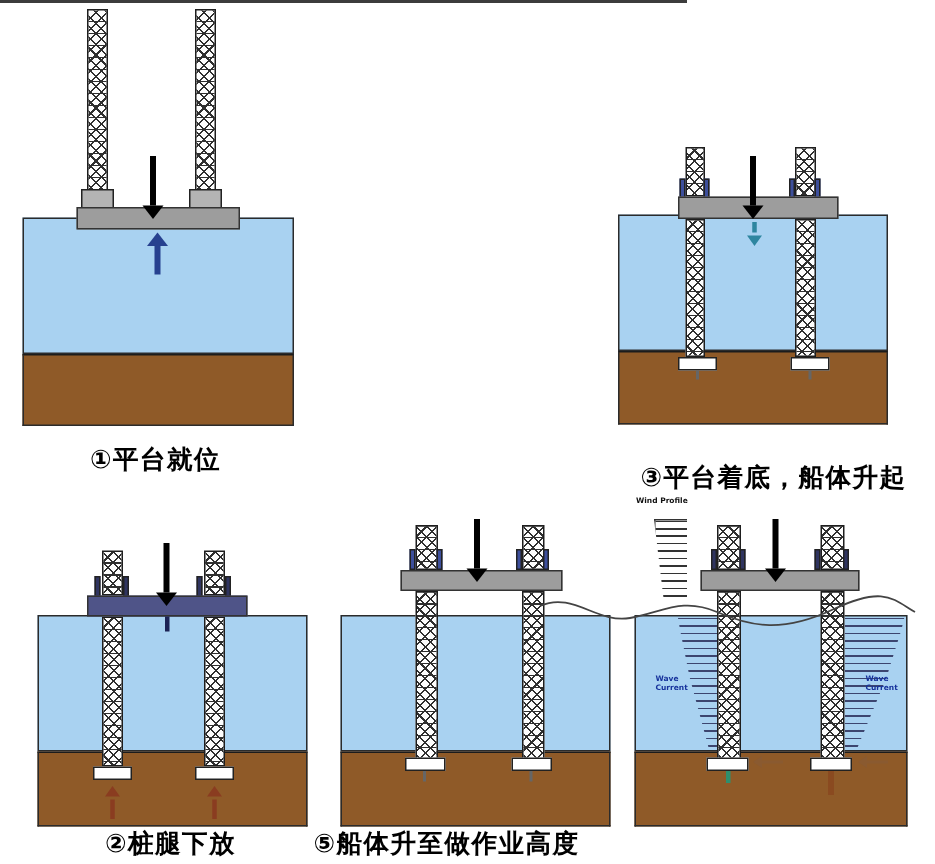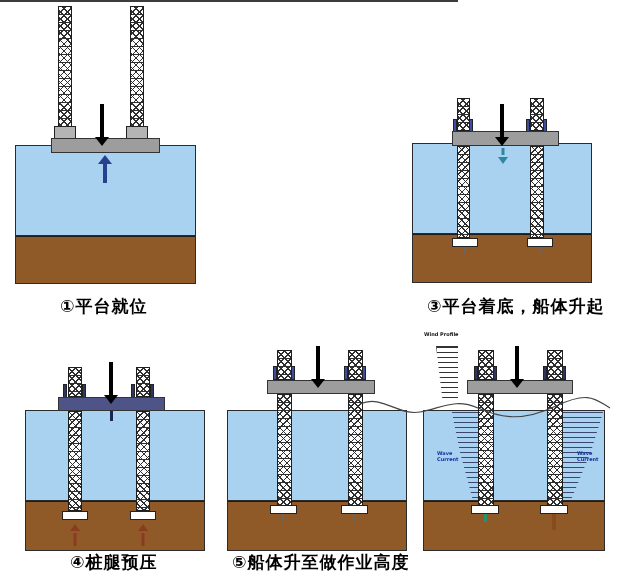--- a/index.html
+++ b/index.html
@@ -94,21 +94,21 @@
     <div class="pin" style="left:54px;top:247px;width:2px;height:6px;"></div>
     <div class="pin" style="left:129px;top:247px;width:2px;height:6px;"></div>
     <div class="arrow down" style="left:85px;top:104px;width:14px;height:42px;color:#000;">
         <i class="stem"></i>
         <i class="head"></i>
       </div>
     <div class="arrow small down" style="left:88px;top:148px;width:10px;height:16px;color:var(--arrow-teal,#2e86a0);">
         <i class="stem"></i>
         <i class="head"></i>
       </div>
-    <div class="caption" style="left:17px;top:295px;">③平台着底，船体升起</div>
+    <div class="caption" style="left:17px;top:307px;">③平台着底，船体升起</div>
   </div>
 
   <div class="abs" style="left:0;top:322px;width:208px;height:254px;">
     <div class="water" style="left:25px;top:88px;width:180px;height:91px;"></div>
     <div class="seabed" style="left:25px;top:179px;width:180px;height:50px;"></div>
     <div class="leg" style="left:68px;top:45px;width:14px;height:30px;"></div>
     <div class="leg" style="left:136px;top:45px;width:14px;height:30px;"></div>
     <div class="leg" style="left:68px;top:89px;width:14px;height:100px;"></div>
     <div class="leg" style="left:136px;top:89px;width:14px;height:100px;"></div>
     <div class="sidebar dark" style="left:63px;top:62px;height:14px;"></div>
@@ -124,21 +124,21 @@
       </div>
     <div class="pin" style="left:110px;top:89px;width:3px;height:10px;background:#1c2355;"></div>
     <div class="arrow small up" style="left:69px;top:202px;width:12px;height:22px;color:var(--arrow-preload,#8a3c20);">
         <i class="stem"></i>
         <i class="head"></i>
       </div>
     <div class="arrow small up" style="left:137px;top:202px;width:12px;height:22px;color:var(--arrow-preload,#8a3c20);">
         <i class="stem"></i>
         <i class="head"></i>
       </div>
-    <div class="caption" style="left:70px;top:229px;">④桩腿预压</div>
+    <div class="caption" style="left:70px;top:229px;">②桩腿下放</div>
   </div>
 
   <div class="abs" style="left:205px;top:322px;width:205px;height:254px;">
     <div class="water" style="left:22px;top:88px;width:180px;height:91px;"></div>
     <div class="seabed" style="left:22px;top:179px;width:180px;height:50px;"></div>
     <div class="leg" style="left:72px;top:28px;width:15px;height:30px;"></div>
     <div class="leg" style="left:143px;top:28px;width:15px;height:30px;"></div>
     <div class="leg" style="left:72px;top:72px;width:15px;height:117px;"></div>
     <div class="leg" style="left:143px;top:72px;width:15px;height:117px;"></div>
     <div class="sidebar" style="left:68px;top:44px;height:14px;"></div>
@@ -147,21 +147,21 @@
     <div class="sidebar" style="left:157px;top:44px;height:14px;"></div>
     <div class="hull" style="left:62px;top:58px;width:108px;height:14px;"></div>
     <div class="footing" style="left:65px;top:183px;width:27px;height:9px;"></div>
     <div class="footing" style="left:136px;top:183px;width:27px;height:9px;"></div>
     <div class="pin" style="left:77px;top:192px;width:2px;height:7px;"></div>
     <div class="pin" style="left:148px;top:192px;width:2px;height:7px;"></div>
     <div class="arrow down" style="left:106px;top:24px;width:14px;height:42px;color:#000;">
         <i class="stem"></i>
         <i class="head"></i>
       </div>
-    <div class="caption" style="left:27px;top:229px;">⑤船体升至做作业高度</div>
+    <div class="caption" style="left:4px;top:229px;">⑤船体升至做作业高度</div>
   </div>
 
   <div class="abs" style="left:410px;top:322px;width:213px;height:254px;">
     <div class="water" style="left:13px;top:88px;width:182px;height:91px;"></div>
     <div class="seabed" style="left:13px;top:179px;width:182px;height:50px;"></div>
 
     <div class="tinylabel dark" style="left:14px;top:9px;">Wind Profile</div>
     <div class="hatch windp" style="left:26px;top:24px;width:21px;height:54px;border-left:1px solid #333;border-top:1px solid #333;clip-path:polygon(0 0,100% 0,100% 100%,30% 100%);"></div>
 
     <div class="hatch" style="left:42px;top:90px;width:26px;height:88px;clip-path:polygon(0 0,100% 0,100% 100%,80% 100%,30% 45%,6% 10%);"></div>

